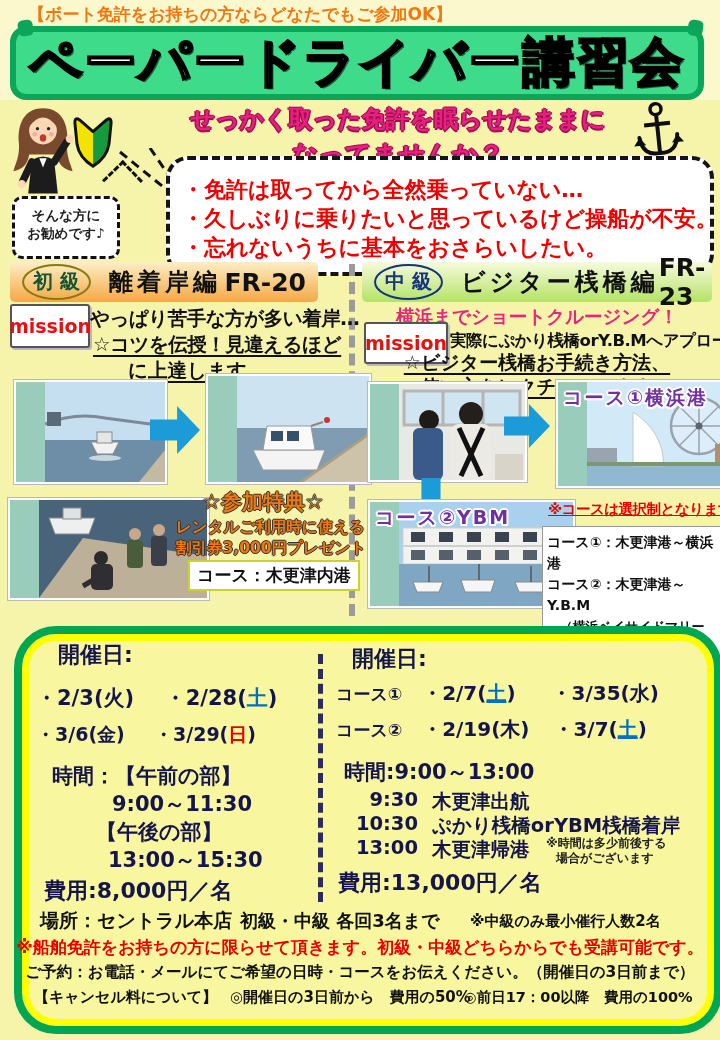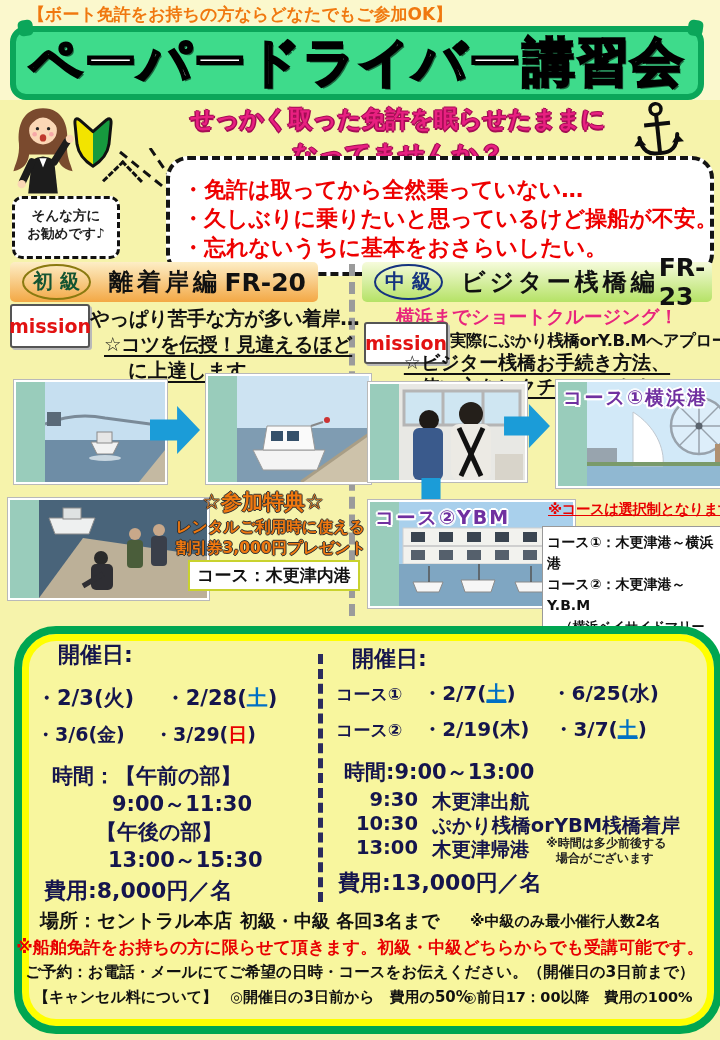--- a/index.html
+++ b/index.html
@@ -49,21 +49,21 @@
 
   
   .mission-ribbon{position:absolute;background:#fff;border:2px solid #555;border-radius:3px;
                   box-shadow:2px 2px 0 #b9b9b9;display:flex;align-items:center;justify-content:center;
                   font-size:19px;font-weight:bold;color:#e21212;}
   .mission-ribbon.left{left:10px;top:304px;width:76px;height:40px;}
   .mission-ribbon.right{left:364px;top:322px;width:80px;height:38px;}
   .m-line{position:absolute;font-weight:bold;color:#111;white-space:nowrap;text-align:center;}
   .ul{text-decoration:underline;text-decoration-thickness:2px;text-underline-offset:4px;}
   .bg-l1{left:90px;top:305px;font-size:19.5px;letter-spacing:-0.5px;}
-  .bg-l2{left:104px;top:331px;font-size:19.5px;letter-spacing:-0.5px;}
+  .bg-l2{left:93px;top:331px;font-size:19.5px;letter-spacing:-0.5px;}
   .bg-l3{left:128px;top:357px;font-size:19.5px;}
   .tagline{position:absolute;left:362px;top:304px;width:350px;text-align:center;font-size:18.5px;font-weight:bold;color:#e8257d;white-space:nowrap;}
   .md-l1{left:450px;top:330px;font-size:16.5px;letter-spacing:-0.5px;}
   .md-l2{left:362px;top:350px;width:350px;text-align:center;font-size:19px;}
   .md-l3{left:362px;top:374px;width:350px;text-align:center;font-size:19px;}
 
   
   .photo{position:absolute;border:2px solid #fff;box-shadow:0 0 0 1px #b9b9b9;overflow:hidden;background:#9cb;padding-left:29px;}
   .photo svg{display:block;}
   .photo-label{position:absolute;left:5px;top:3px;font-size:19px;font-weight:900;color:#7030a0;letter-spacing:2px;white-space:nowrap;
@@ -349,21 +349,21 @@
   <div class="s-text" style="left:96px;top:818px;font-size:21px;">【午後の部】</div>
   <div class="s-text" style="left:108px;top:846px;font-size:21px;">13:00～15:30</div>
   <div class="s-text" style="left:44px;top:876px;font-size:22px;">費用:8,000円／名</div>
 
   <div class="s-text s-head" style="left:352px;top:644px;">開催日:</div>
   <div class="s-text" style="left:336px;top:680px;font-size:20px;">
     <span style="font-size:17px;">コース①</span>
     <span style="display:inline-block;width:6px;"></span>
     <span>・2/7(</span><span class="day-sat u-day">土</span><span>)</span>
     <span style="display:inline-block;width:22px;"></span>
-    <span>・6/25(水)</span>
+    <span>・3/35(水)</span>
   </div>
   <div class="s-text" style="left:336px;top:716px;font-size:20px;">
     <span style="font-size:17px;">コース②</span>
     <span style="display:inline-block;width:6px;"></span>
     <span>・2/19(木)</span>
     <span style="display:inline-block;width:10px;"></span>
     <span>・3/7(</span><span class="day-sat u-day">土</span><span>)</span>
   </div>
   <div class="s-text" style="left:344px;top:758px;font-size:21px;">時間:9:00～13:00</div>
   <div class="it-row" style="top:788px;">

